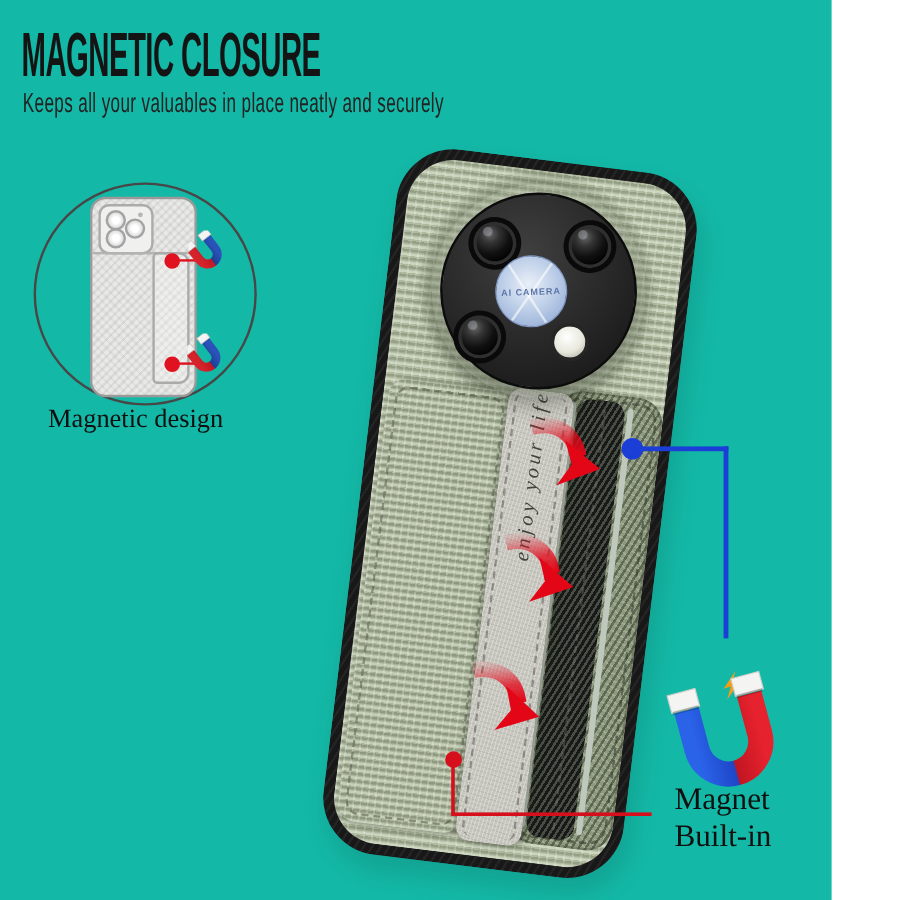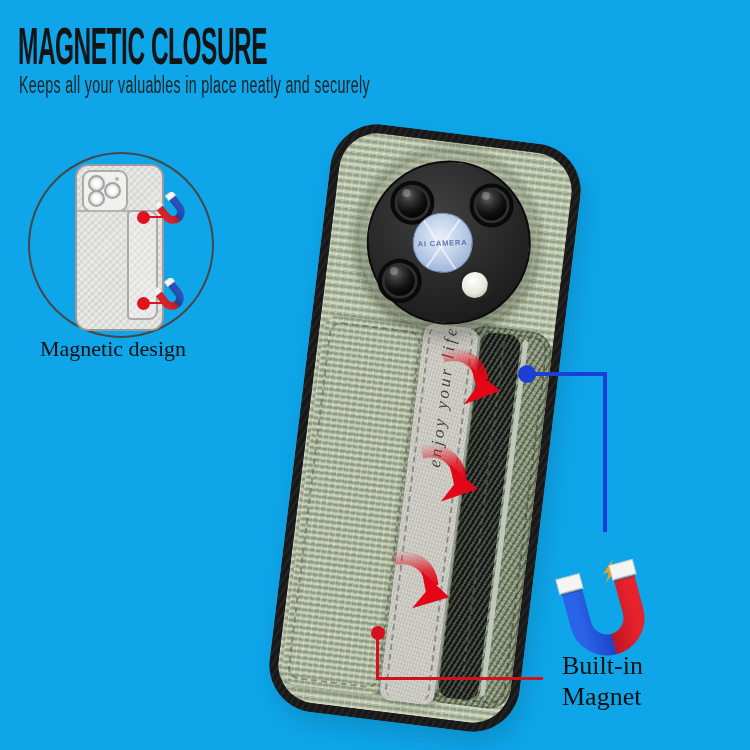--- a/index.html
+++ b/index.html
@@ -1,16 +1,16 @@
 <!DOCTYPE html>
 <html><head>
 <meta charset="utf-8">
 <style>
   html,body{margin:0;padding:0;background:#fff;}
-  .stage{position:relative;width:750px;height:750px;background:#0ea5e9;overflow:hidden;
+  .stage{position:relative;width:693px;height:750px;background:#14b8a6;overflow:hidden;
          font-family:"Liberation Sans",sans-serif;}
   .abs{position:absolute;}
 
   
   .title{left:18px;top:16px;font-size:52px;font-weight:700;color:#141414;
          letter-spacing:-1px;transform:scaleX(.47);transform-origin:left top;white-space:nowrap;}
   .subtitle{left:19px;top:72px;font-size:23px;color:#222;transform:scaleX(.62);
             transform-origin:left top;white-space:nowrap;letter-spacing:.5px;}
 
   
@@ -229,17 +229,17 @@
       <rect x="-38.5" y="-36" width="22" height="3" fill="rgba(0,0,0,0.18)"></rect>
       <rect x="16.5" y="-36" width="22" height="3" fill="rgba(0,0,0,0.18)"></rect>
     </g>
   </svg>
 
   <div class="abs red-dot"></div>
   <div class="abs red-v"></div>
   <div class="abs red-h"></div>
 
   <div class="abs serif-label built-in">
+    <div>Magnet</div>
     <div>Built-in</div>
-    <div>Magnet</div>
   </div>
 
 </div>
 
 </body></html>

